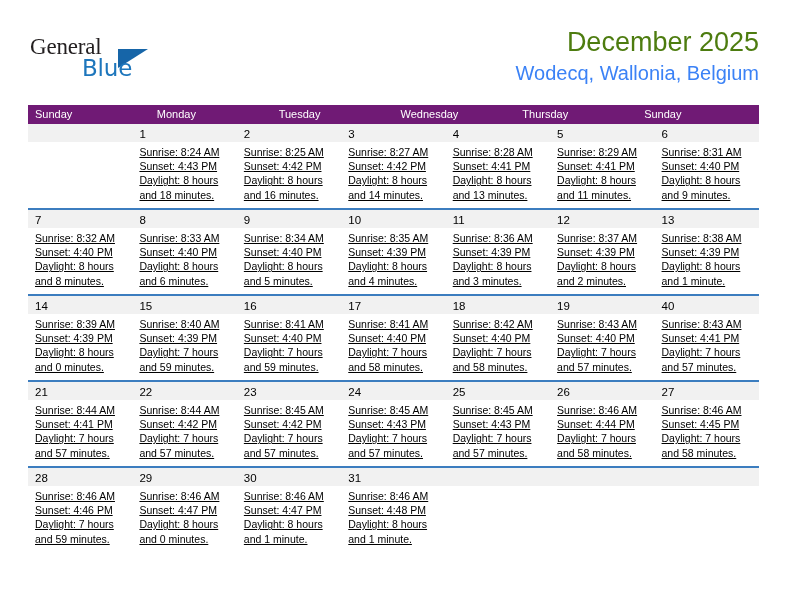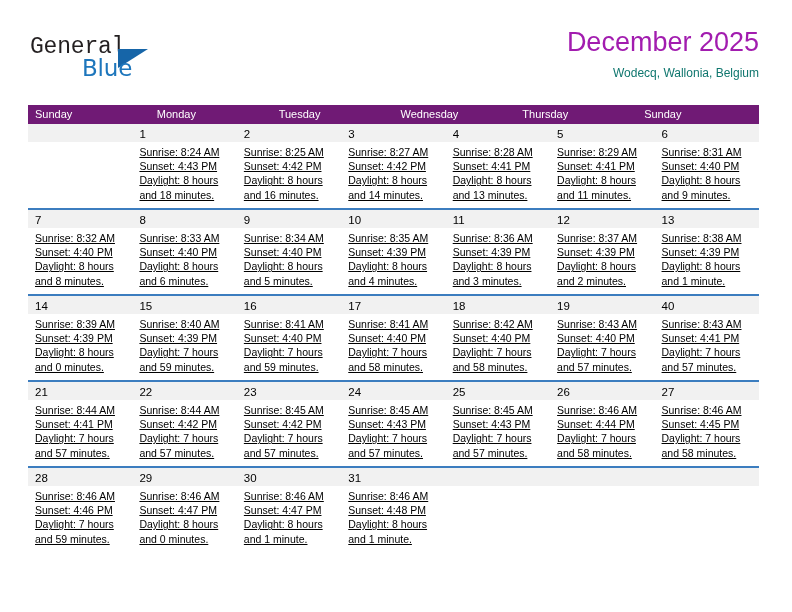--- a/index.html
+++ b/index.html
@@ -36,21 +36,21 @@
     width: 130px;
     height: 56px;
   }
   .logo-general {
     position: absolute;
     left: 2px;
     top: 0px;
     font-size: 23px;
     letter-spacing: -0.2px;
     color: #231f20;
-    font-family: Liberation Mono, monospace;
+    font-family: Liberation Serif, serif;
     font-weight: 400;
   }
   .logo-blue {
     position: absolute;
     left: 54px;
     top: 21px;
     font-size: 23px;
     letter-spacing: -0.2px;
     color: #1d76bc;
     font-family: "DejaVu Sans", sans-serif;
@@ -67,28 +67,28 @@
   }
 
   .title-block {
     position: absolute;
     right: 0;
     top: 0;
     text-align: right;
   }
   .cal-title {
     font-size: 27px;
-    color: #a21caf;
+    color: #4d7c0f;
     line-height: 32px;
     white-space: nowrap;
     font-weight: 400;
   }
   .cal-subtitle {
-    font-size: 12px;
-    color: #0f766e;
+    font-size: 20px;
+    color: #3b82f6;
     line-height: 20px;
     margin-top: 5px;
     white-space: nowrap;
     font-weight: 400;
   }
 
   
   .calendar {
     position: absolute;
     left: 28px;

